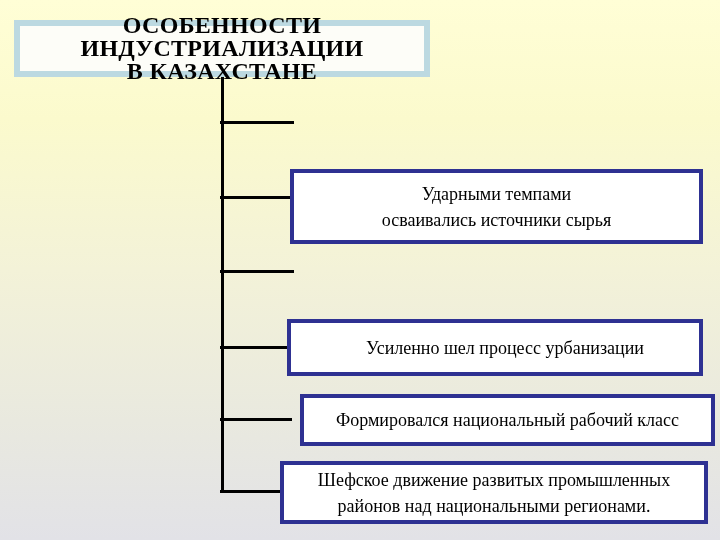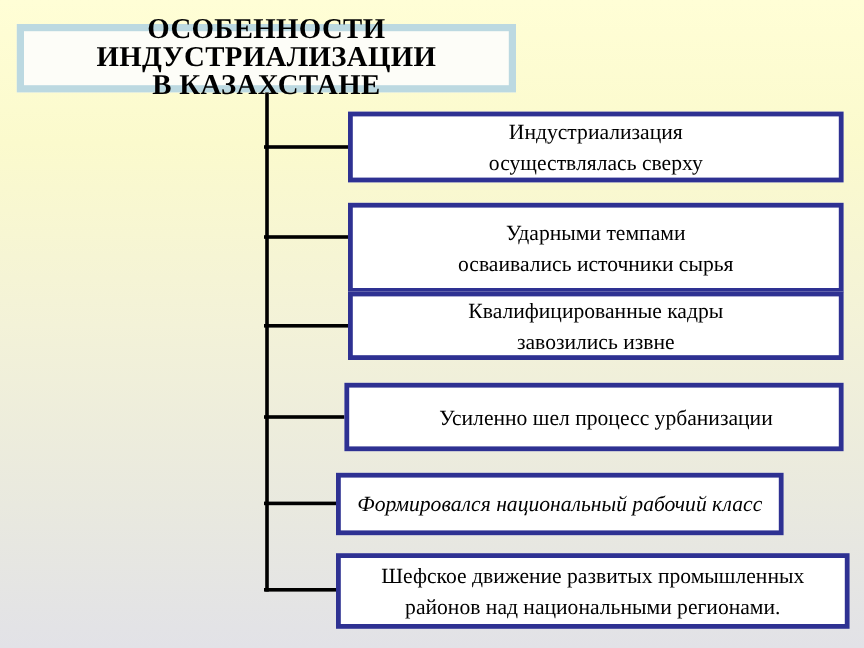--- a/index.html
+++ b/index.html
@@ -79,52 +79,44 @@
   }
   .item-box span {
     white-space: pre-line;
     font-size: 18px;
     line-height: 26px;
   }
   .item-box.b1 { left: 290px; top:  93px; width: 413px; height: 59px; }
   .item-box.b2 { left: 290px; top: 169px; width: 413px; height: 75px; }
   .item-box.b3 { left: 290px; top: 243px; width: 413px; height: 57px; }
   .item-box.b4 { left: 287px; top: 319px; width: 416px; height: 57px; padding-left: 20px; }
-  .item-box.b5 { left: 280px; top: 394px; width: 373px; height: 52px; font-style: italic; }
+  .item-box.b5 { left: 300px; top: 394px; width: 415px; height: 52px; }
   .item-box.b6 { left: 280px; top: 461px; width: 428px; height: 63px; }
 </style>
 </head>
 <body>
 
 <div class="slide">
 
   <div class="title-box">
     <span>ОСОБЕННОСТИ  ИНДУСТРИАЛИЗАЦИИ
 В КАЗАХСТАНЕ</span>
   </div>
 
   <div class="trunk"></div>
   <div class="stub s1"></div>
   <div class="stub s2"></div>
   <div class="stub s3"></div>
   <div class="stub s4"></div>
   <div class="stub s5"></div>
   <div class="stub s6"></div>
 
-  <div class="item-box b1">
-    <span>Индустриализация
-осуществлялась сверху</span>
-  </div>
   <div class="item-box b2">
     <span>Ударными темпами
 осваивались источники сырья</span>
-  </div>
-  <div class="item-box b3">
-    <span>Квалифицированные кадры
-завозились извне</span>
   </div>
   <div class="item-box b4">
     <span>Усиленно шел процесс урбанизации</span>
   </div>
   <div class="item-box b5">
     <span>Формировался национальный рабочий класс</span>
   </div>
   <div class="item-box b6">
     <span>Шефское движение развитых промышленных
 районов над национальными регионами.</span>

